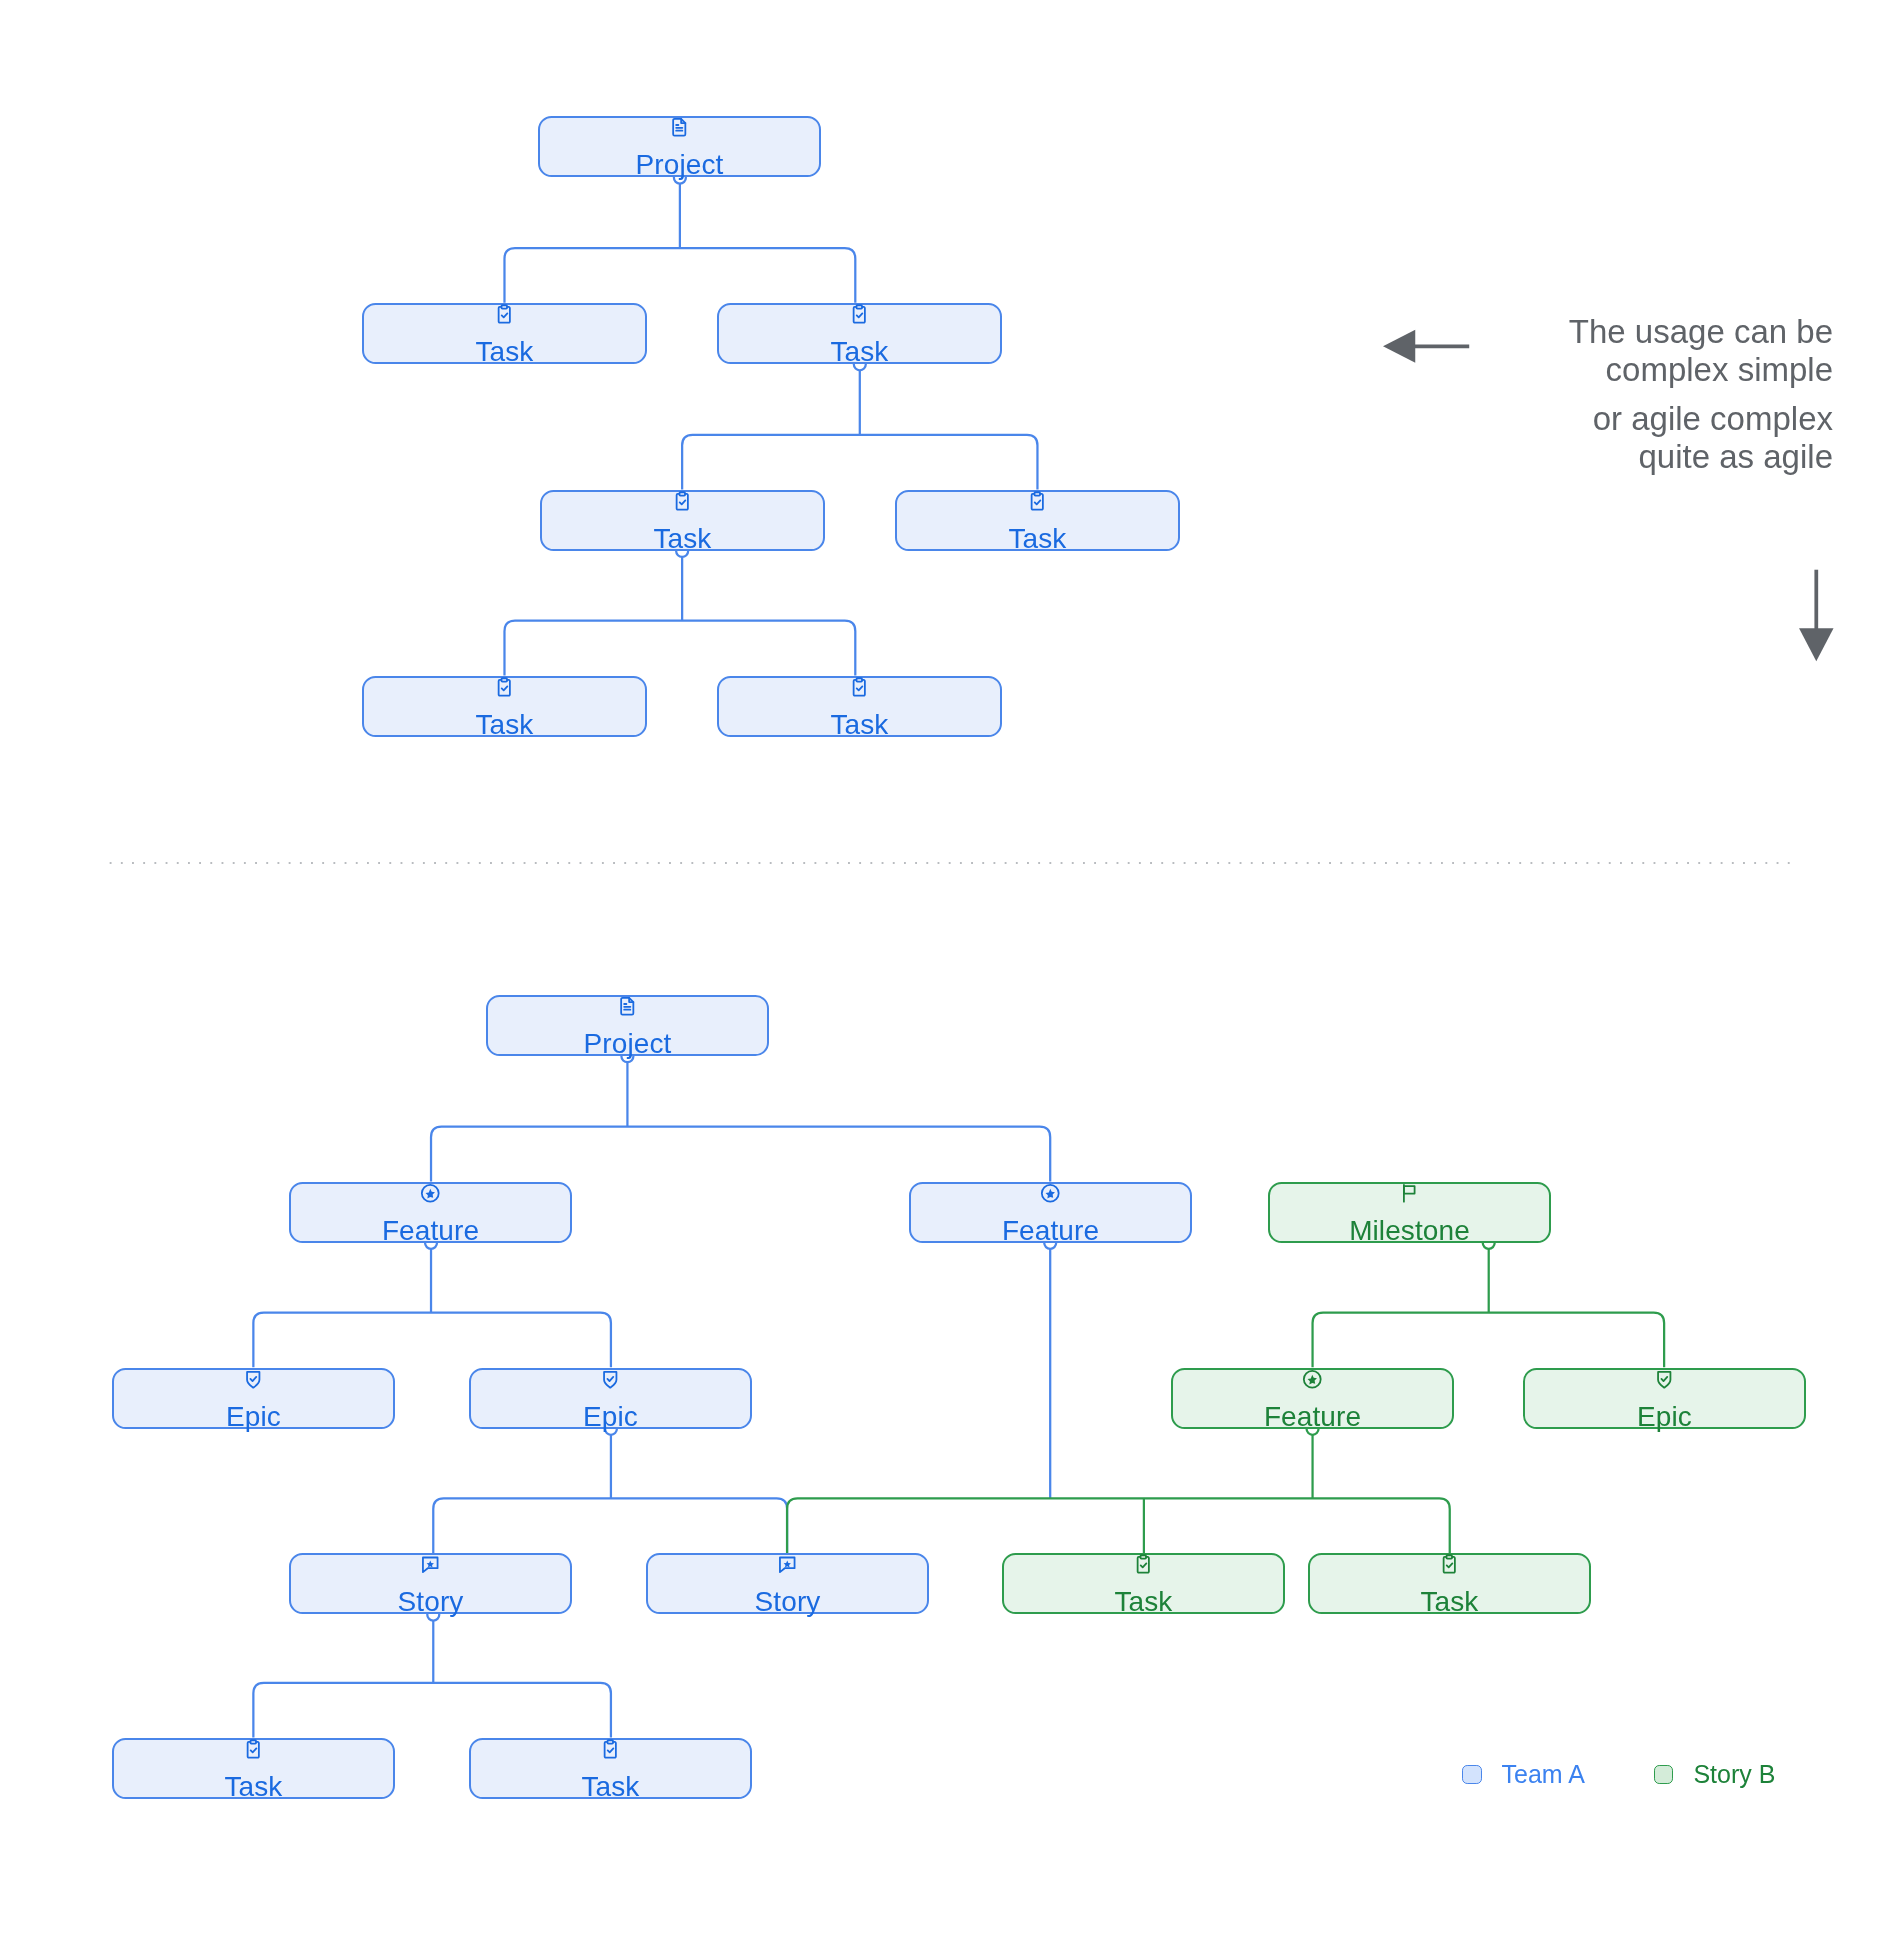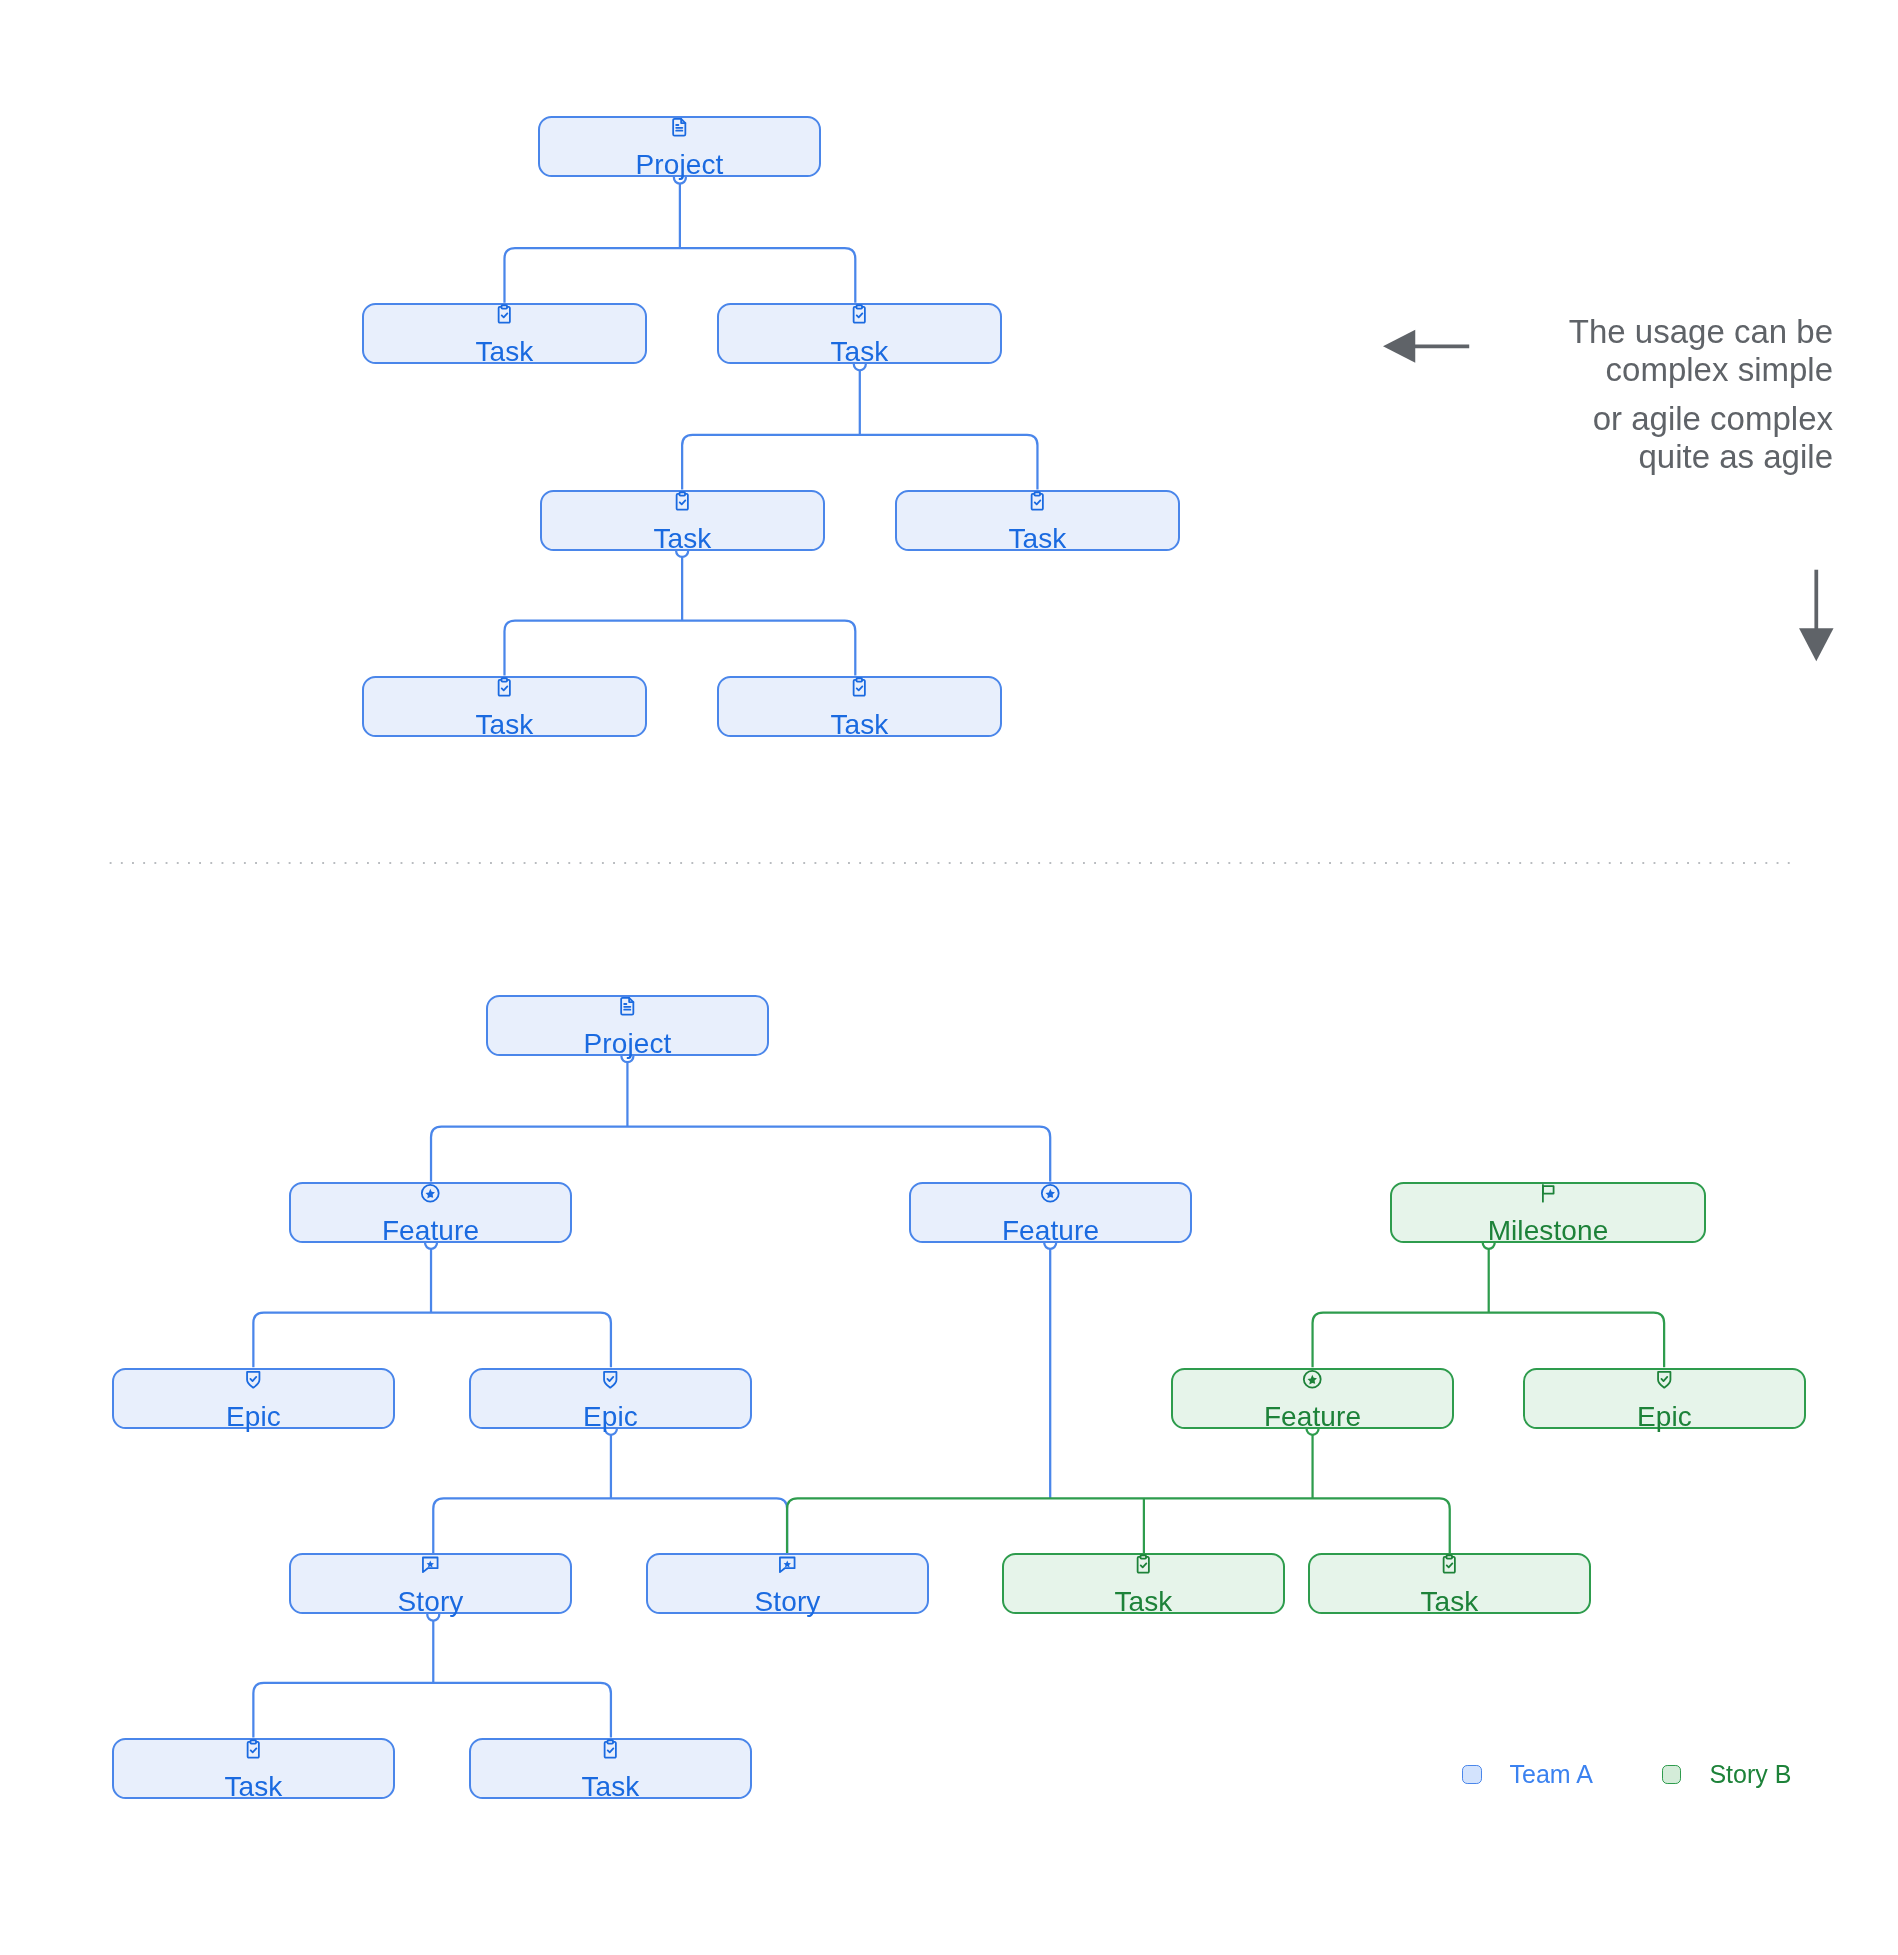--- a/index.html
+++ b/index.html
@@ -94,21 +94,21 @@
     left: 1462px;
     top: 1760px;
     display: flex;
     align-items: center;
     gap: 69px;
     font-size: 25px;
   }
   .legend .item {
     display: flex;
     align-items: center;
-    gap: 28px;
+    gap: 20px;
     justify-content: flex-end;
   }
   .legend .swatch {
     width: 19.5px;
     height: 19.5px;
     border-radius: 5.2px;
     border: 1.9px solid;
     box-sizing: border-box;
   }
   .legend .item.a .swatch { background:#d3e3fd; border-color:#4a86ea; }
@@ -296,21 +296,21 @@
       </div>
       <div class="node team-a" style="left: 909px; top: 1182px; width: 283px; height: 61px;">
         <span class="ico">
           <svg viewBox="0 0 24 24" width="22.5" height="22.5" fill="none" stroke="currentColor" stroke-width="1.9">
             <circle cx="12" cy="12" r="9"></circle>
             <path d="M12 7.2l1.55 3.17 3.5.5-2.53 2.45.6 3.48L12 15.95l-3.12 1.65.6-3.48-2.53-2.45 3.5-.5z" fill="currentColor" stroke="none"></path>
           </svg>
         </span>
         <span class="lbl">Feature</span>
       </div>
-      <div class="node team-b" style="left: 1390px; top: 1182px; width: 316px; height: 61px;">
+      <div class="node team-b" style="left: 1268px; top: 1182px; width: 283px; height: 61px;">
         <span class="ico">
           <svg viewBox="0 0 24 24" width="22.5" height="22.5" fill="none" stroke="currentColor" stroke-width="1.9" stroke-linecap="round" stroke-linejoin="round">
             <path d="M6.3 3v18"></path>
             <path d="M6.3 4.5h11.4v7.8H6.3z"></path>
           </svg>
         </span>
         <span class="lbl">Milestone</span>
       </div>
       <div class="node team-a" style="left: 112px; top: 1368px; width: 283px; height: 61px;">
         <span class="ico">

